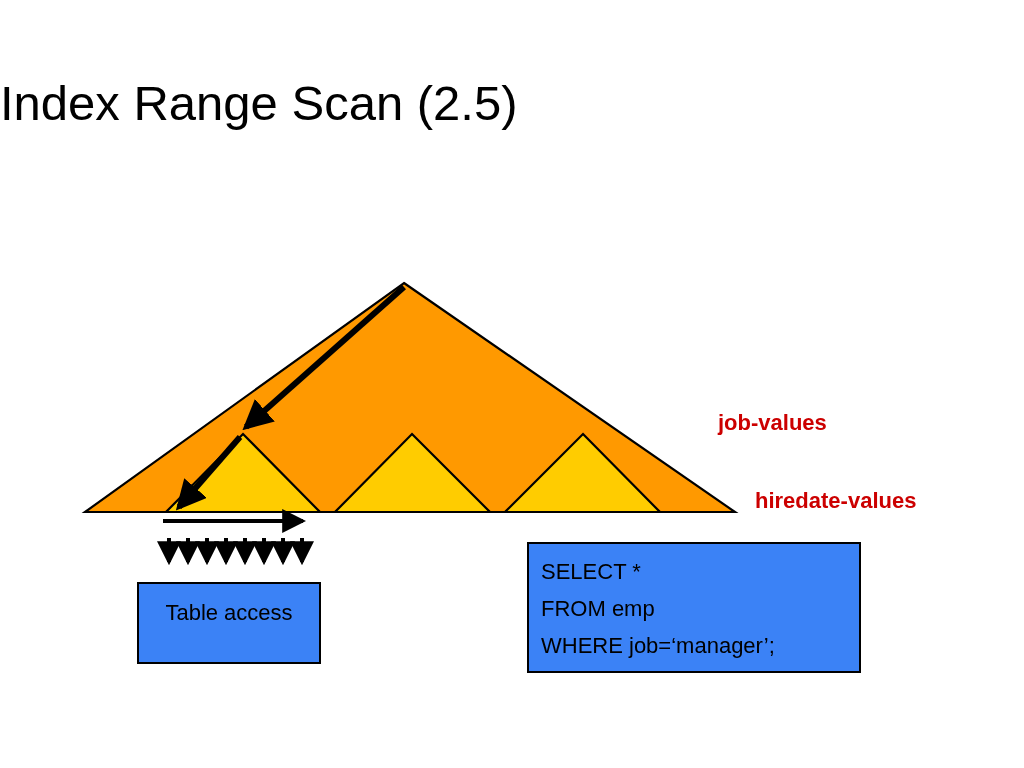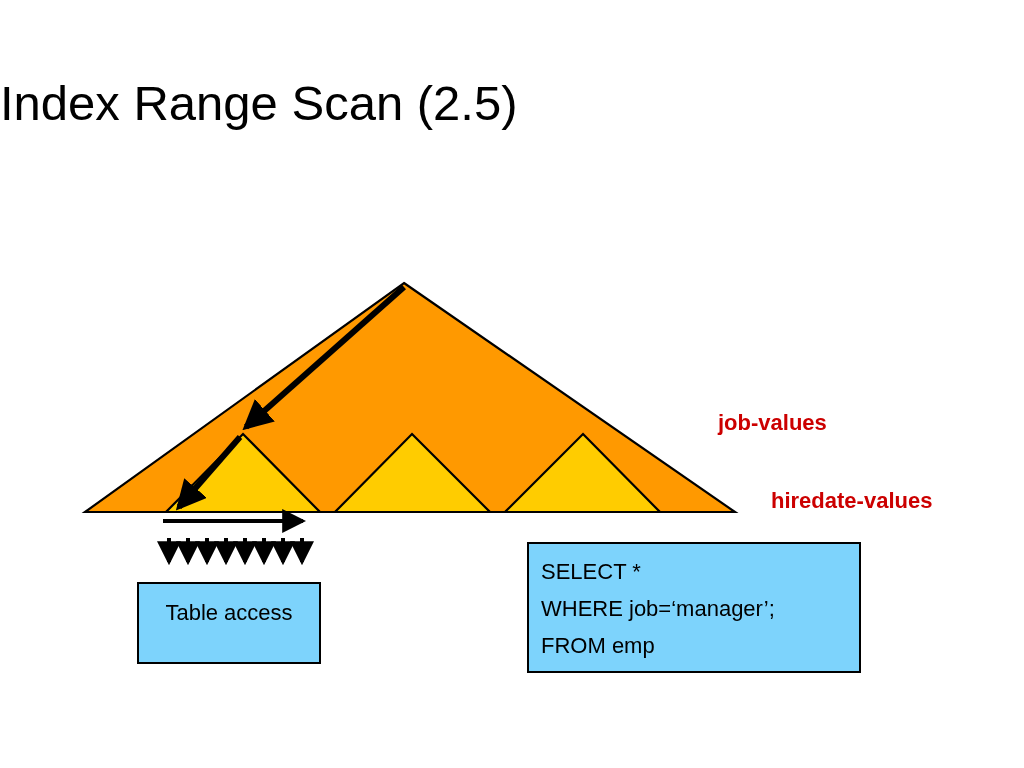--- a/index.html
+++ b/index.html
@@ -63,26 +63,25 @@
     white-space: nowrap;
   }
   #legend-job {
     left: 682px;
     top: 410px;
     margin-left: 36px;
   }
   #legend-hiredate {
     left: 755px;
     top: 488px;
-    margin-left: 16px;
   }
   
   .plain-box {
     position: absolute;
-    background: #7dd3fc;
+    background: #3b82f6;
     border: 2px solid #000000;
     box-sizing: border-box;
   }
   #table-access-box {
     left: 137px;
     top: 582px;
     width: 184px;
     height: 82px;
     text-align: center;
     padding-top: 12px;
@@ -153,17 +152,17 @@
 
   <div class="legend-label" id="legend-job" style="color: rgb(204, 0, 0);">job-values</div>
   <div class="legend-label" id="legend-hiredate" style="color: rgb(204, 0, 0);">hiredate-values</div>
 
   <div class="plain-box" id="table-access-box">
     <div class="line">Table access</div>
   </div>
 
   <div class="plain-box" id="sql-box">
     <div class="line">SELECT *</div>
+    <div class="line">FROM emp</div>
     <div class="line">WHERE job=‘manager’;</div>
-    <div class="line">FROM emp</div>
   </div>
 
 </div>
 
 </body></html>

